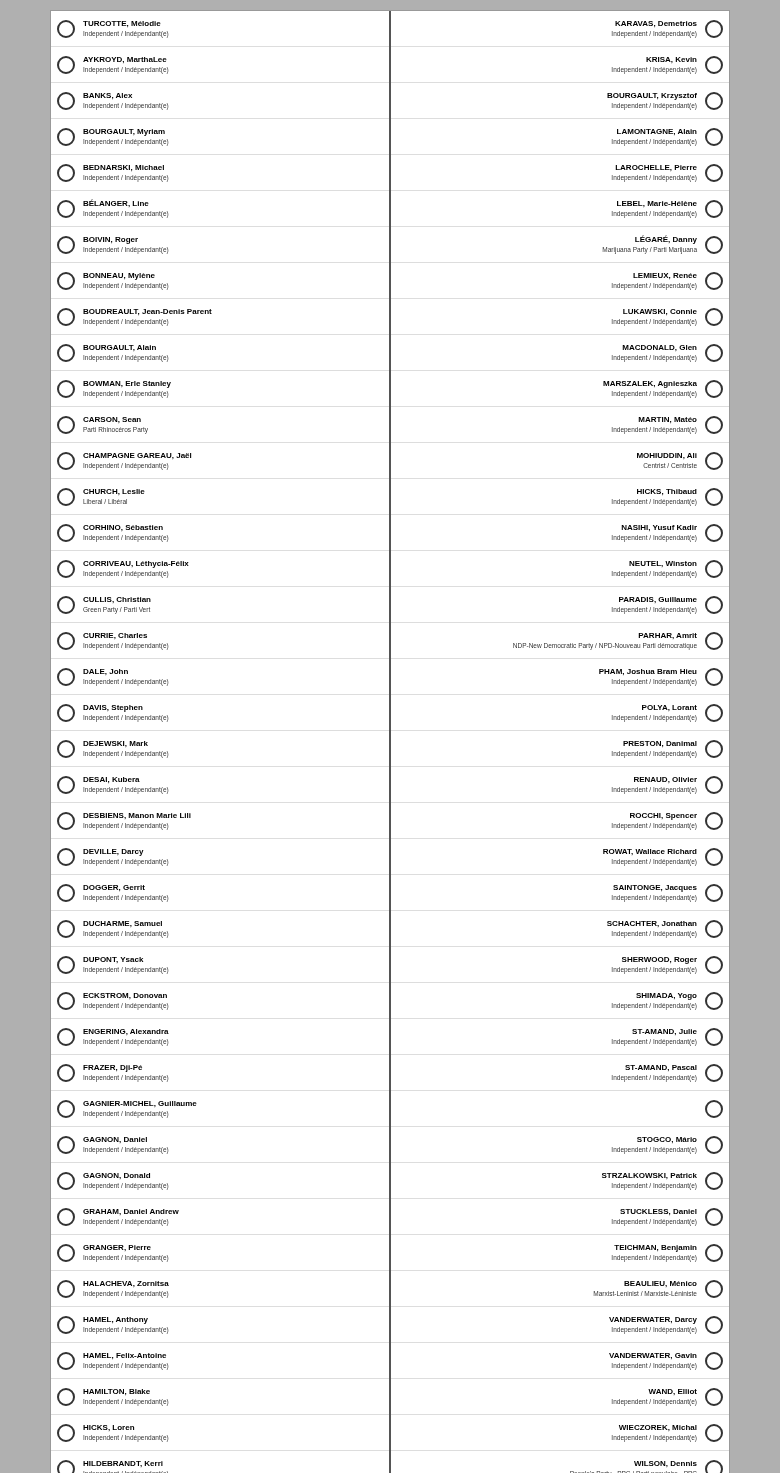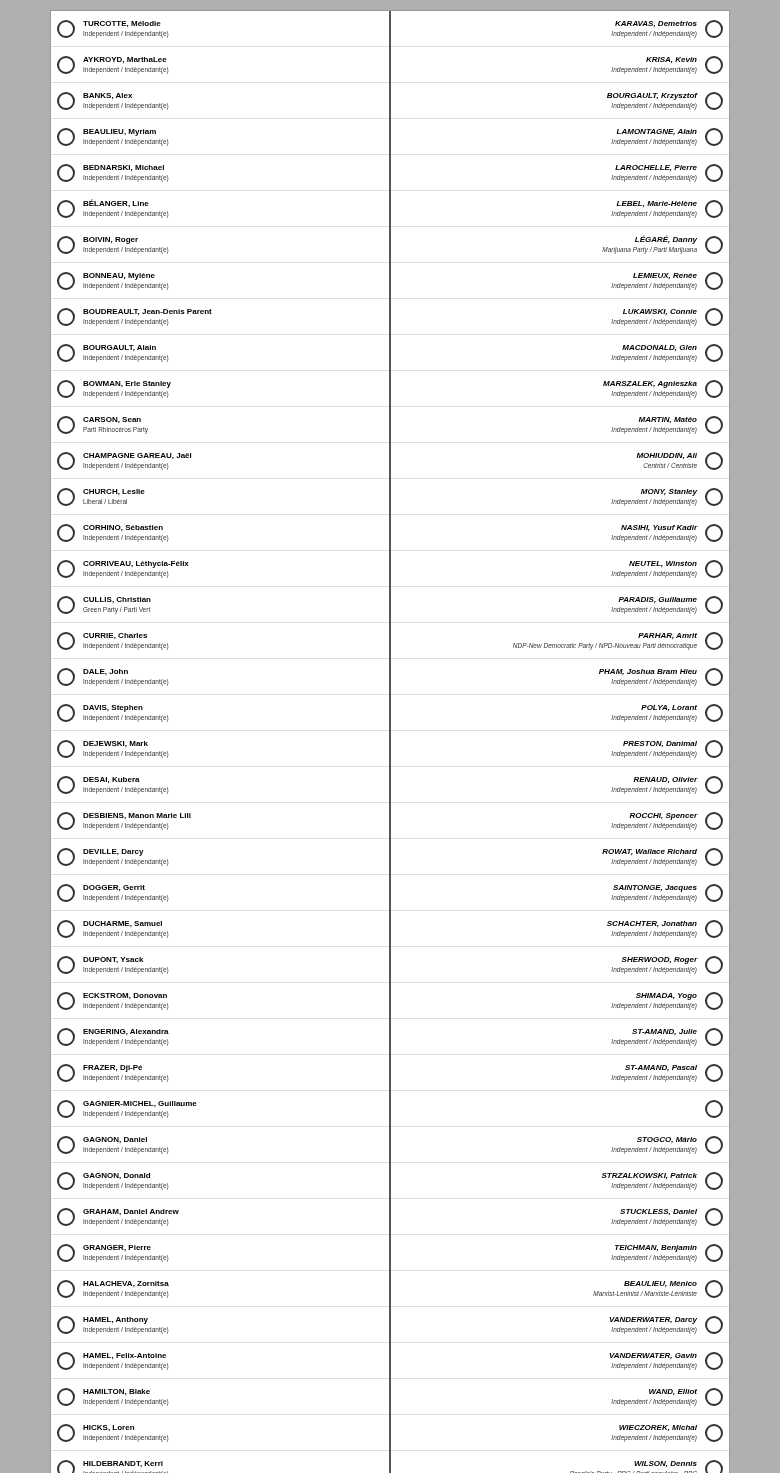--- a/index.html
+++ b/index.html
@@ -40,21 +40,21 @@
       width: 18px;
       height: 18px;
       border-radius: 50%;
       border: 2px solid #333;
       background: #fff;
       flex-shrink: 0;
       margin: 0 4px;
     }
     .left-col .bubble { margin-left: 4px; margin-right: 6px; }
     .right-col .bubble { margin-left: 6px; margin-right: 4px; }
-    .right-col .candidate-row { flex-direction: row-reverse; font-style: italic; }
+    .right-col .candidate-row { flex-direction: row-reverse; }
     .right-col .candidate-info { text-align: right; }
     .candidate-info {
       flex: 1;
       padding: 1px 2px;
     }
     .candidate-name {
       font-size: 8px;
       font-weight: bold;
       color: #000;
       line-height: 1.3;
@@ -92,21 +92,21 @@
         <div class="candidate-row">
           <div class="bubble"></div>
           <div class="candidate-info">
             <div class="candidate-name">BANKS, Alex</div>
             <div class="candidate-party">Independent / Indépendant(e)</div>
           </div>
         </div>
         <div class="candidate-row">
           <div class="bubble"></div>
           <div class="candidate-info">
-            <div class="candidate-name">BEAULIEU, Myriam</div>
+            <div class="candidate-name">BOURGAULT, Myriam</div>
             <div class="candidate-party">Independent / Indépendant(e)</div>
           </div>
         </div>
         <div class="candidate-row">
           <div class="bubble"></div>
           <div class="candidate-info">
             <div class="candidate-name">BEDNARSKI, Michael</div>
             <div class="candidate-party">Independent / Indépendant(e)</div>
           </div>
         </div>
@@ -451,21 +451,21 @@
         <div class="candidate-row">
           <div class="bubble"></div>
           <div class="candidate-info">
             <div class="candidate-name">MOHIUDDIN, Ali</div>
             <div class="candidate-party">Centrist / Centriste</div>
           </div>
         </div>
         <div class="candidate-row">
           <div class="bubble"></div>
           <div class="candidate-info">
-            <div class="candidate-name">MONY, Stanley</div>
+            <div class="candidate-name">HICKS, Thibaud</div>
             <div class="candidate-party">Independent / Indépendant(e)</div>
           </div>
         </div>
         <div class="candidate-row">
           <div class="bubble"></div>
           <div class="candidate-info">
             <div class="candidate-name">NASIHI, Yusuf Kadir</div>
             <div class="candidate-party">Independent / Indépendant(e)</div>
           </div>
         </div>

